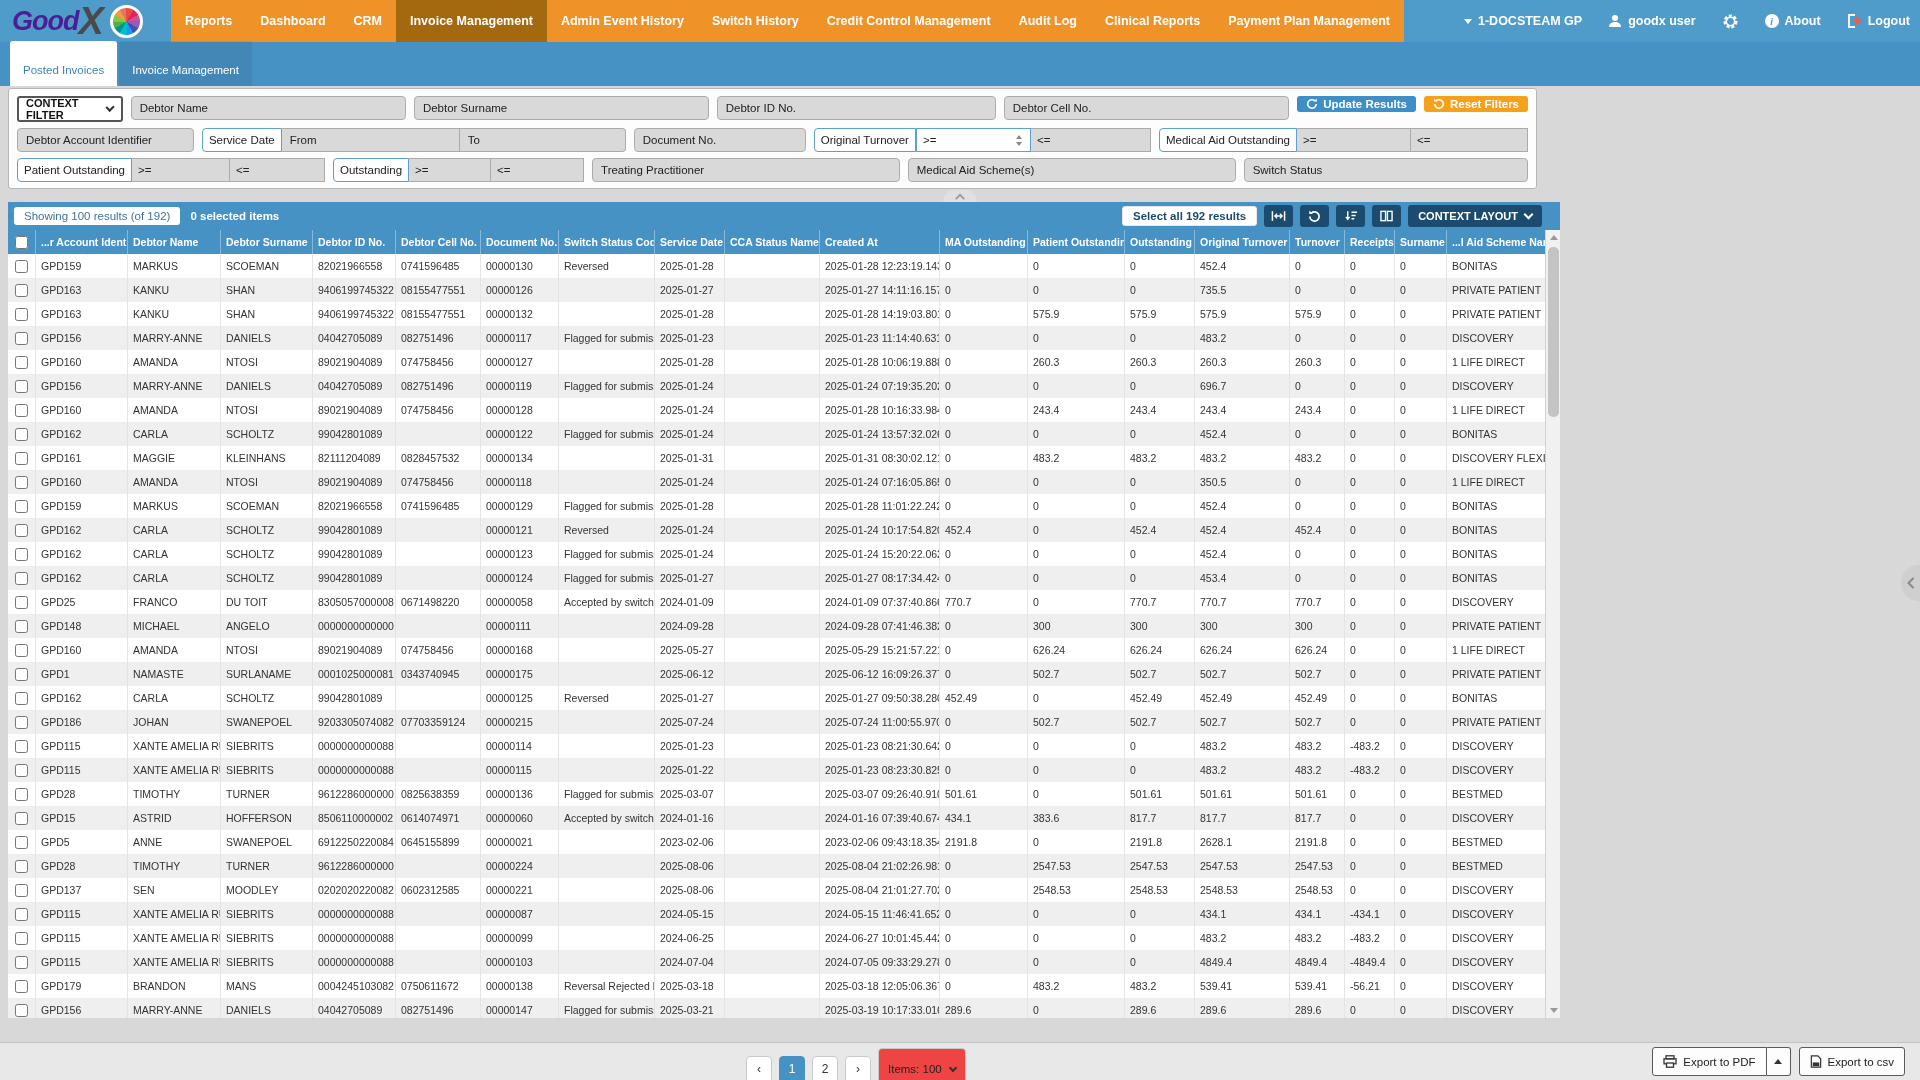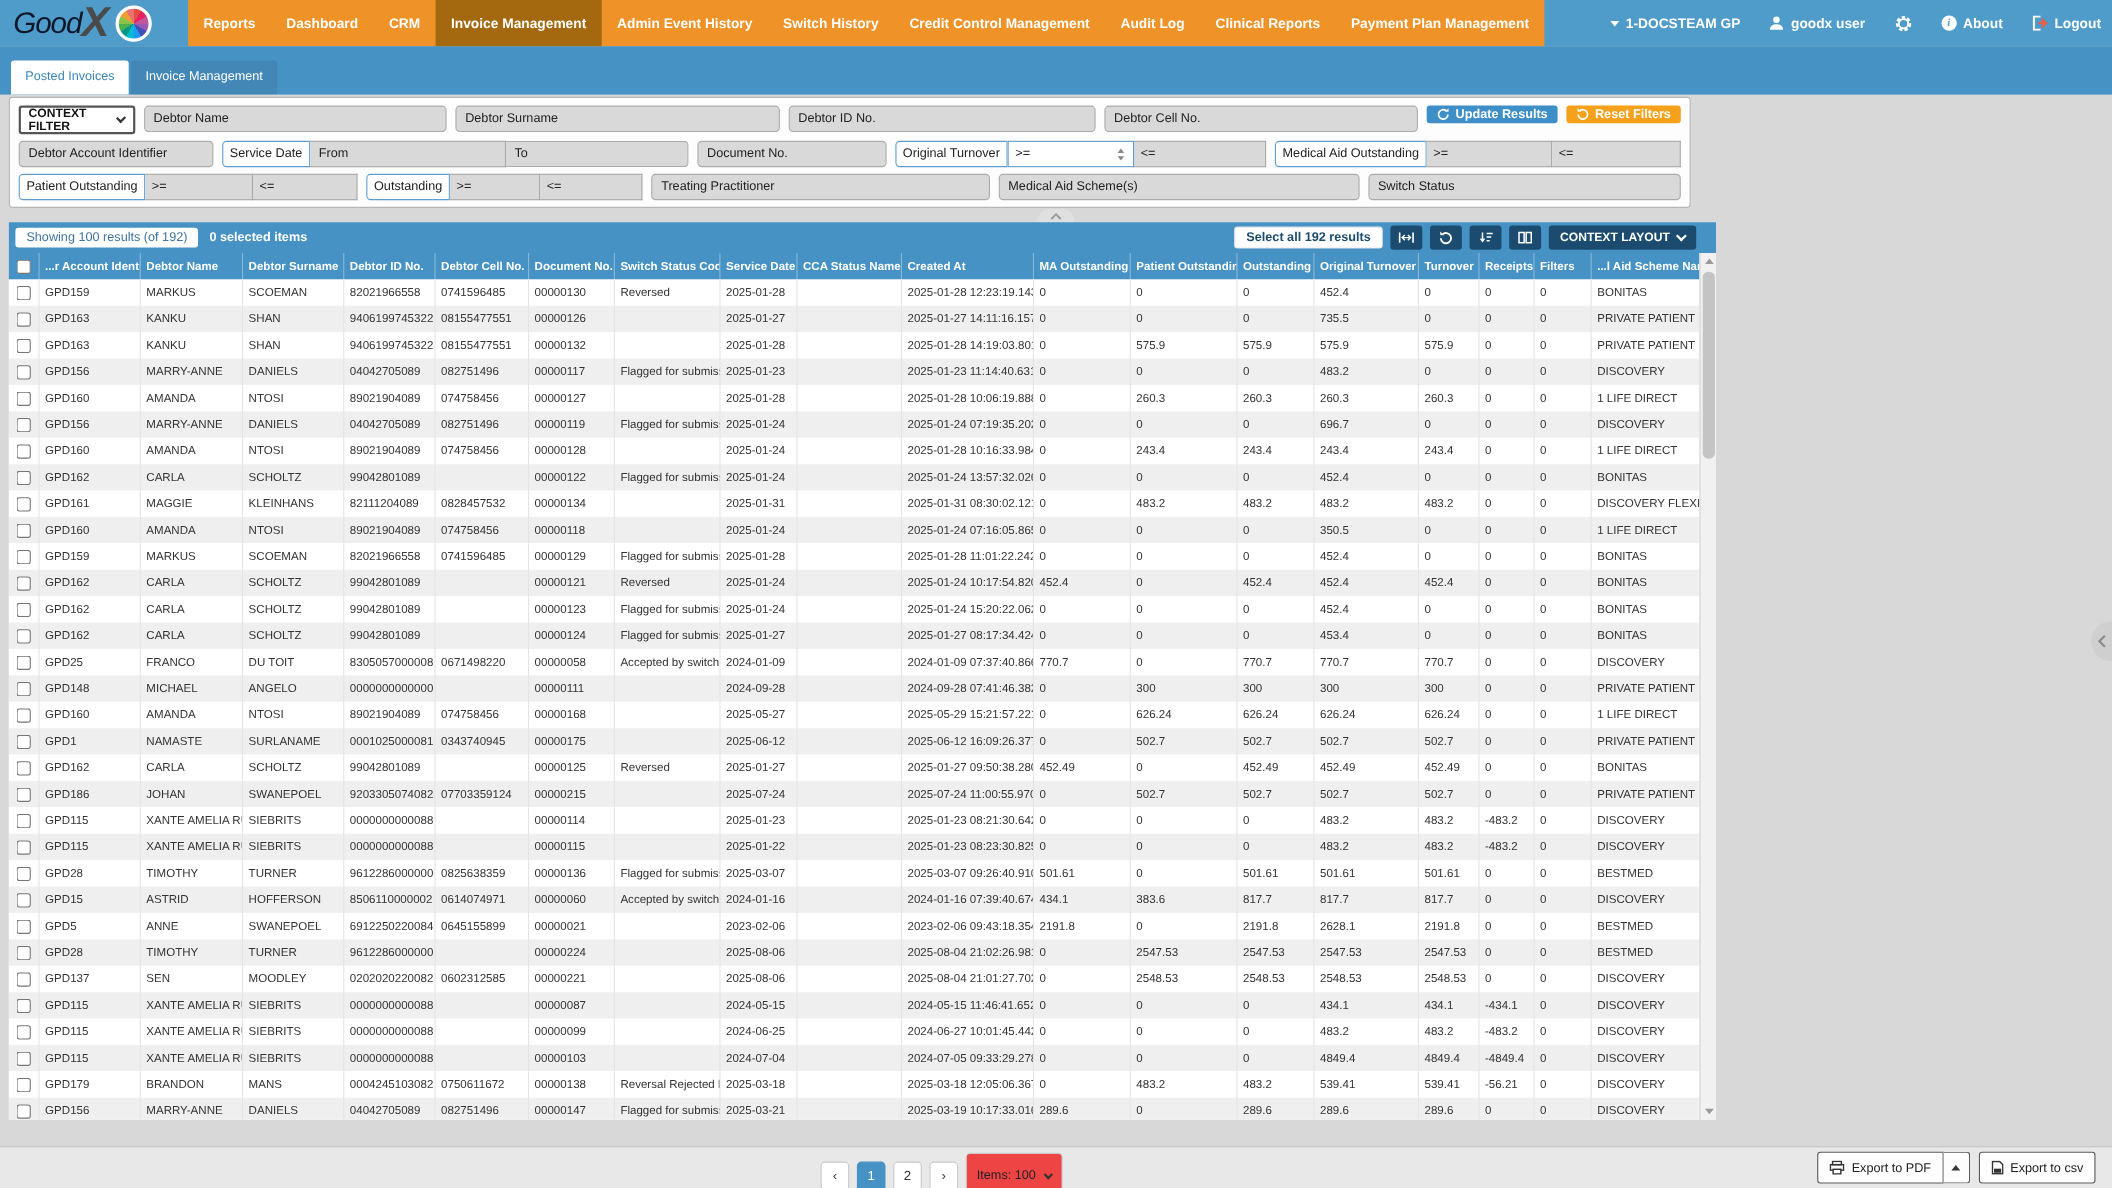--- a/index.html
+++ b/index.html
@@ -2,35 +2,35 @@
 <html><head>
 <meta charset="utf-8">
 <style>
   *{box-sizing:border-box;margin:0;padding:0;font-family:"Liberation Sans",sans-serif;}
   html,body{width:1920px;height:1080px;overflow:hidden;background:#d8d8d8;}
   .page{position:relative;width:1920px;height:1080px;background:#d8d8d8;}
 
   
   .topnav{display:flex;align-items:stretch;height:42px;background:#ef9329;color:#fff;}
   .logo{display:flex;align-items:center;gap:2px;width:171px;background:#4f9ccb;padding-left:12px;flex:none;cursor:pointer;}
-  .logo-good{font-size:27px;font-weight:normal;font-style:italic;color:#0f172a;letter-spacing:-1px;}
+  .logo-good{font-size:27px;font-weight:bold;font-style:italic;color:#4c1d95;letter-spacing:-1px;}
   .logo-x{font-size:38px;font-weight:bold;font-style:italic;color:#4a4a4a;margin-left:-2px;line-height:1;}
   .pinwheel{width:33px;height:33px;border-radius:50%;margin-left:4px;border:3px solid #fff;
     background:conic-gradient(#e74c3c 0 30deg,#e91e63 30deg 60deg,#c2569b 60deg 90deg,#9b59b6 90deg 120deg,#3f51b5 120deg 150deg,#2196f3 150deg 180deg,#00bcd4 180deg 210deg,#009688 210deg 240deg,#4caf50 240deg 270deg,#8bc34a 270deg 300deg,#f0a030 300deg 330deg,#e57373 330deg 360deg);}
   .nav-items{display:flex;align-items:stretch;}
   .nav-item{display:flex;align-items:center;padding:0 14px;font-size:12.5px;font-weight:bold;cursor:pointer;white-space:nowrap;}
   .nav-item.active{background:#a4690f;}
   .nav-right{display:flex;align-items:center;gap:26px;margin-left:auto;background:#4f9ccb;padding:0 18px 0 60px;height:42px;}
   .nav-right .itm{display:flex;align-items:center;gap:6px;font-size:12.5px;font-weight:bold;cursor:pointer;white-space:nowrap;}
   .caret-d{width:0;height:0;border-left:4px solid transparent;border-right:4px solid transparent;border-top:5px solid #fff;display:inline-block;}
   .icircle{width:14px;height:14px;border-radius:50%;background:#fff;color:#4f9ccb;font-size:10px;font-weight:bold;font-style:italic;display:flex;align-items:center;justify-content:center;font-family:"Liberation Serif",serif;}
 
   
   .tabbar{display:flex;align-items:flex-end;height:44px;background:#4792c4;padding-left:10px;}
-  .tab{padding:9px 13px 10px;font-size:11.5px;cursor:pointer;color:#fff;background:rgba(0,0,0,0.07);border-radius:3px 3px 0 0;margin-right:2px;}
+  .tab{padding:23px 13px 10px;font-size:11.5px;cursor:pointer;color:#fff;background:rgba(0,0,0,0.07);border-radius:3px 3px 0 0;margin-right:2px;}
   .tab.active{background:#fff;color:#3d85b5;}
 
   
   .filter-panel{width:1529px;margin:2px 0 0 8px;background:#fdfdfd;border:1px solid #b7b7b7;border-radius:3px;padding:7px 8px 6px;}
   .frow{display:flex;gap:8px;margin-bottom:6px;}
   .frow:last-child{margin-bottom:0;}
   .fin{height:24px;background:#d9d9d9;border:1px solid #ababab;border-radius:4px;font-size:11.5px;color:#222;padding:0 8px;outline:none;}
   .fin::placeholder{color:#222;opacity:1;}
   .fgroup{display:flex;align-items:stretch;}
   .glabel{display:flex;align-items:center;background:#fff;border:1px solid #5f9fd0;border-radius:4px 0 0 4px;padding:0 6px;font-size:11.5px;color:#222;white-space:nowrap;height:24px;}
@@ -329,21 +329,21 @@
         <div class="th c7">Switch Status Code</div>
         <div class="th c8">Service Date</div>
         <div class="th c9">CCA Status Name</div>
         <div class="th c10">Created At</div>
         <div class="th c11">MA Outstanding</div>
         <div class="th c12">Patient Outstanding</div>
         <div class="th c13">Outstanding</div>
         <div class="th c14">Original Turnover</div>
         <div class="th c15">Turnover</div>
         <div class="th c16">Receipts</div>
-        <div class="th c17">Filters</div>
+        <div class="th c17">Surname</div>
         <div class="th c18">...l Aid Scheme Name</div>
       </div>
     </div>
 
     <div class="grid tbody">
 
         <div class="tr">
           <div class="td c0">
             <input type="checkbox" class="cb" style="">
           </div>

